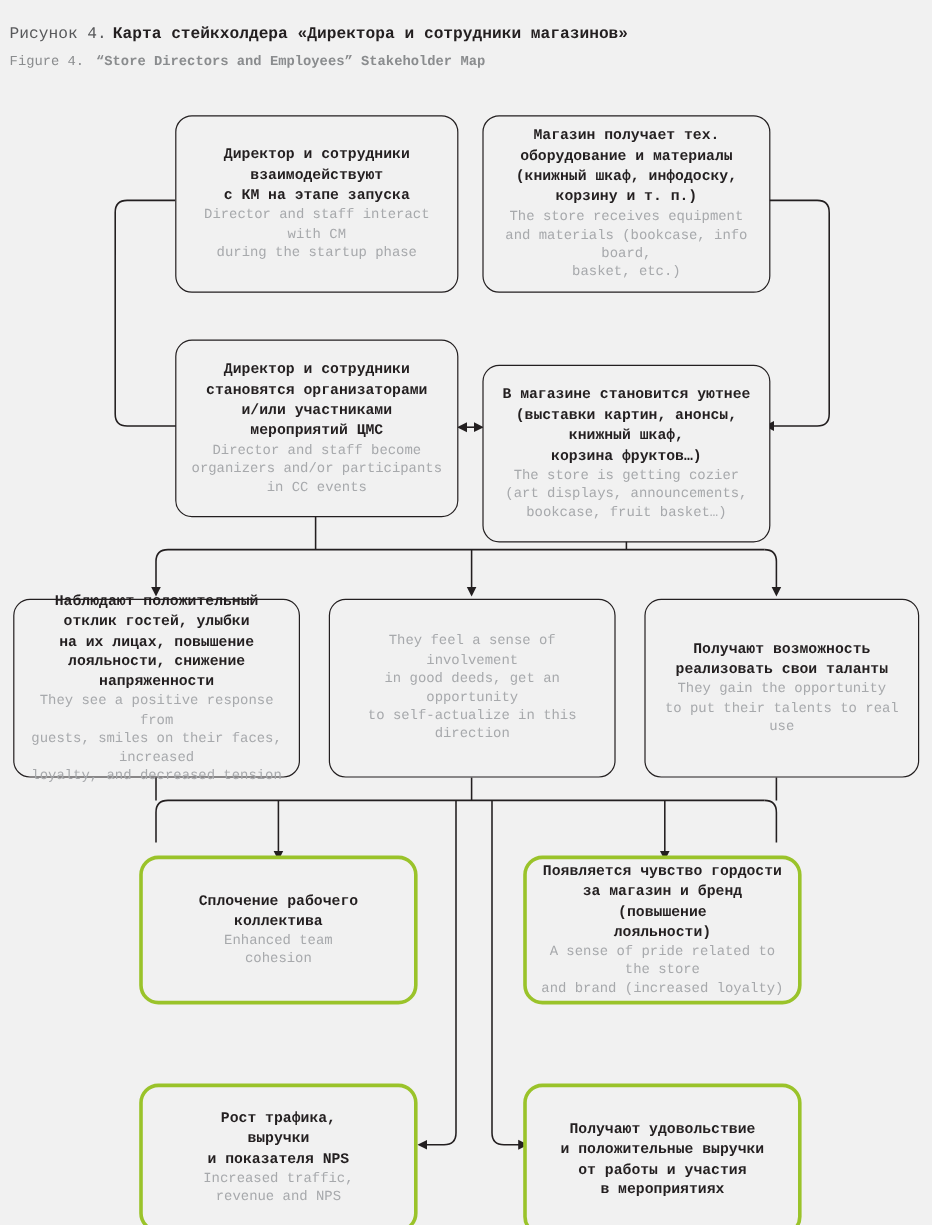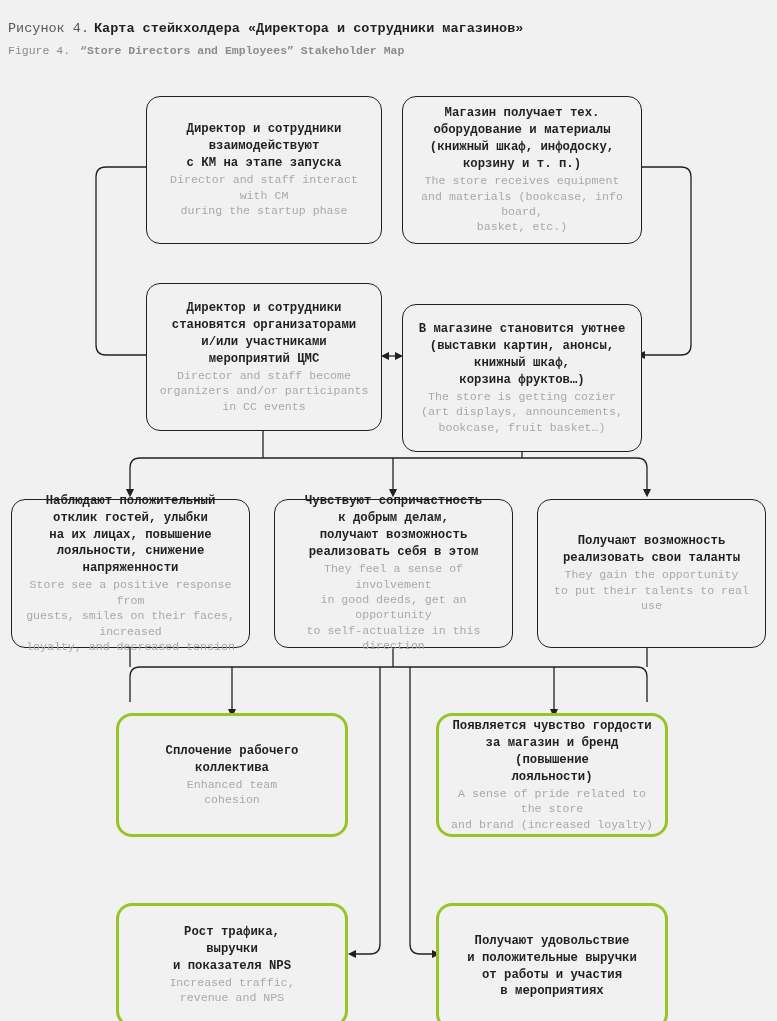--- a/index.html
+++ b/index.html
@@ -209,32 +209,28 @@
     </div>
   </div>
 
   <div class="node" style="left:11px; top:487px; width:239px; height:149px;">
     <div class="inner">
       <div class="ru">Наблюдают положительный
 отклик гостей, улыбки
 на их лицах, повышение
 лояльности, снижение
 напряженности</div>
-      <div class="en">Store see a positive response from
+      <div class="en">They see a positive response from
 guests, smiles on their faces, increased
 loyalty, and decreased tension</div>
     </div>
   </div>
 
   <div class="node" style="left:274px; top:487px; width:239px; height:149px;">
     <div class="inner">
-      <div class="ru">Чувствуют сопричастность
-к добрым делам,
-получают возможность
-реализовать себя в этом</div>
       <div class="en">They feel a sense of involvement
 in good deeds, get an opportunity
 to self-actualize in this direction</div>
     </div>
   </div>
 
   <div class="node" style="left:537px; top:487px; width:229px; height:149px;">
     <div class="inner">
       <div class="ru">Получают возможность
 реализовать свои таланты</div>

